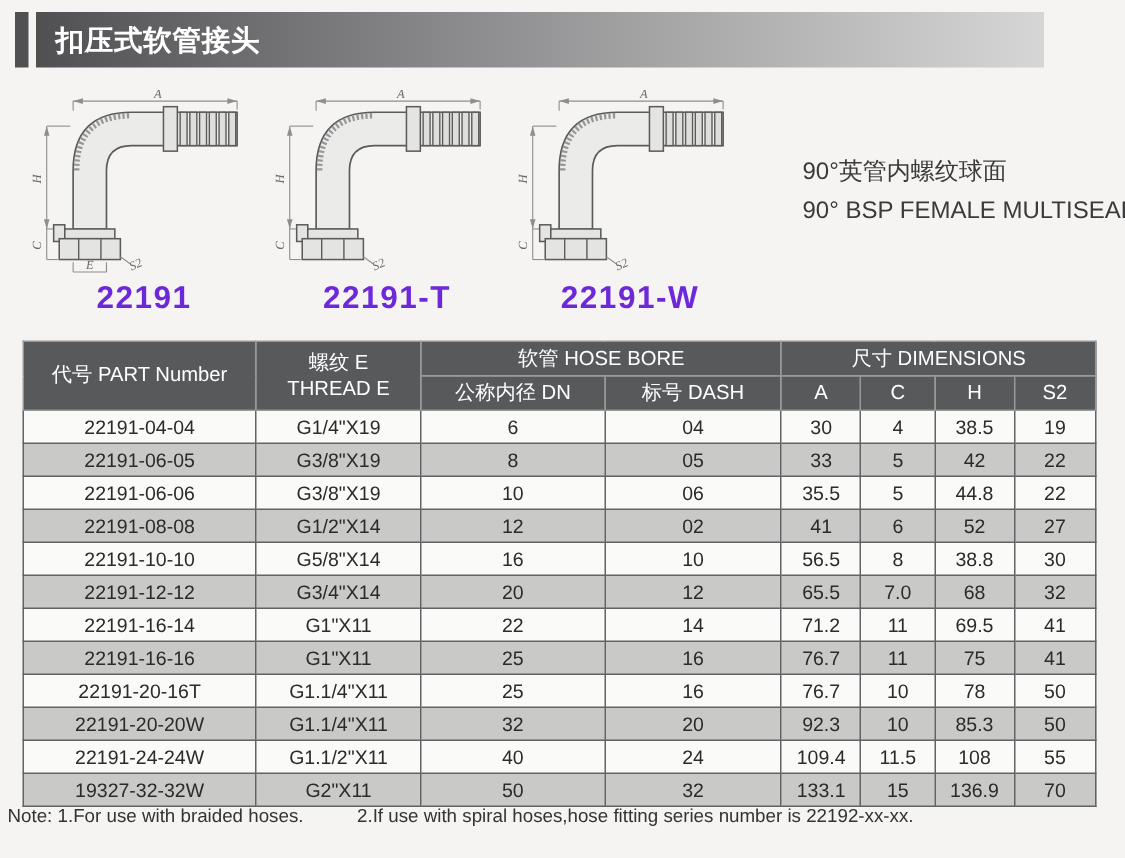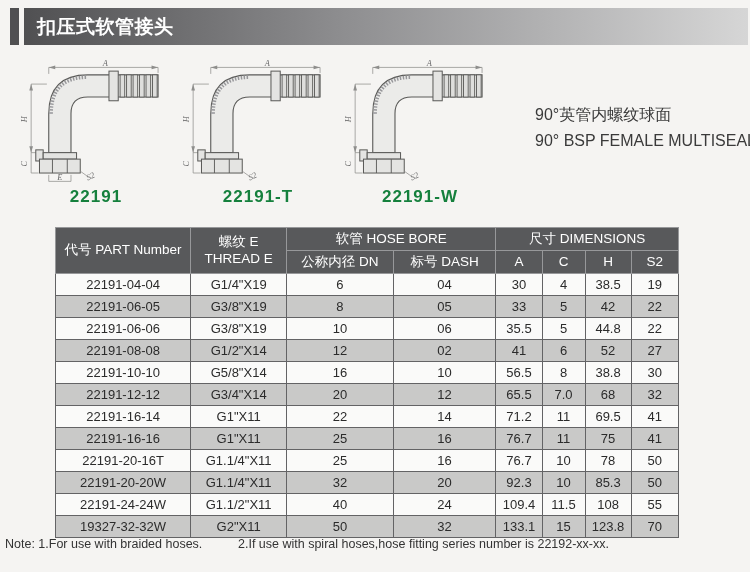--- a/index.html
+++ b/index.html
@@ -5,44 +5,44 @@
   html,body{margin:0;padding:0;}
   body{
     width:750px;height:572px;position:relative;overflow:hidden;
     background:#f5f4f2;
     font-family:"Liberation Sans","DejaVu Sans",sans-serif;
     color:#222;
   }
   
   .accent-block{position:absolute;left:10px;top:8px;width:9px;height:37px;background:var(--titlebar-dark,#505052);}
   .titlebar{
-    position:absolute;left:24px;top:8px;width:724px;height:37px;box-sizing:border-box;
+    position:absolute;left:24px;top:8px;width:672px;height:37px;box-sizing:border-box;
     background:linear-gradient(to right,var(--titlebar-dark,#505052) 0%,#8f8f91 45%,var(--titlebar-light,#d6d6d6) 100%);
     display:flex;align-items:center;padding-left:13px;
   }
   .titlebar span{color:#fff;font-weight:bold;font-size:19px;letter-spacing:.5px;}
   .titlebar .en{margin-left:16px;}
   
   .drawings{position:absolute;left:20px;top:60px;display:flex;}
   .drawing{width:152px;margin-right:10px;text-align:center;}
   .drawing svg{display:block;width:152px;height:126px;}
-  .model-label{margin-top:1px;font-size:17px;font-weight:bold;color:#15803d;letter-spacing:1px;}
+  .model-label{margin-top:1px;font-size:21px;font-weight:bold;color:#6d28d9;letter-spacing:1px;}
   .dim{stroke:#8e8e8c;stroke-width:.8;fill:none;}
   .dimf{fill:#8e8e8c;stroke:none;}
   .dimt{font-size:9px;fill:#69696a;font-family:"Liberation Serif",serif;font-style:italic;}
   .fbody{fill:#ebebe9;stroke:#5b5b59;stroke-width:1.2;}
   .knurl{fill:none;stroke:#97979a;stroke-width:4;stroke-dasharray:1.6 1.6;}
   .part{fill:#e4e4e2;stroke:#5b5b59;stroke-width:1.1;}
   .ridge{fill:#dededc;stroke:#5b5b59;stroke-width:1;}
   .edge{stroke:#5b5b59;stroke-width:1;fill:none;}
   
   .desc{position:absolute;left:535px;top:102px;font-size:16px;color:#3a3a3a;line-height:26px;white-space:nowrap;}
   
   .tablewrap{position:absolute;left:15px;top:227px;}
-  table{border-collapse:collapse;table-layout:fixed;width:624px;background:var(--row-base,#fafaf9);margin-left:40px;}
+  table{border-collapse:collapse;table-layout:fixed;width:716px;background:var(--row-base,#fafaf9);}
   col.c-part{width:21.7%}col.c-thread{width:15.4%}col.c-dn{width:17.1%}col.c-dash{width:16.5%}
   col.c-a{width:7.4%}col.c-c{width:6.9%}col.c-h{width:7.4%}col.c-s2{width:7.6%}
   th{
     background:var(--table-header-bg,#58595b);color:#fff;font-weight:normal;font-size:13.5px;
     border:1px solid #97989a;height:22px;padding:0 2px;vertical-align:middle;line-height:1.2;
   }
   td{
     border:1px solid #636365;font-size:13px;color:#2b2b2b;text-align:center;
     height:21px;padding:0 2px;
   }
@@ -329,21 +329,21 @@
           <td>108</td>
           <td>55</td>
         </tr>
         <tr>
           <td>19327-32-32W</td>
           <td>G2"X11</td>
           <td>50</td>
           <td>32</td>
           <td>133.1</td>
           <td>15</td>
-          <td>123.8</td>
+          <td>136.9</td>
           <td>70</td>
         </tr>
       </tbody>
   </table>
 </div>
 
 <div class="notes">
   <div class="nrow">
     <span class="c1">Note: 1.For use with braided hoses.</span>
     <span class="c2">2.If use with spiral hoses,hose fitting series number is 22192-xx-xx.</span>

